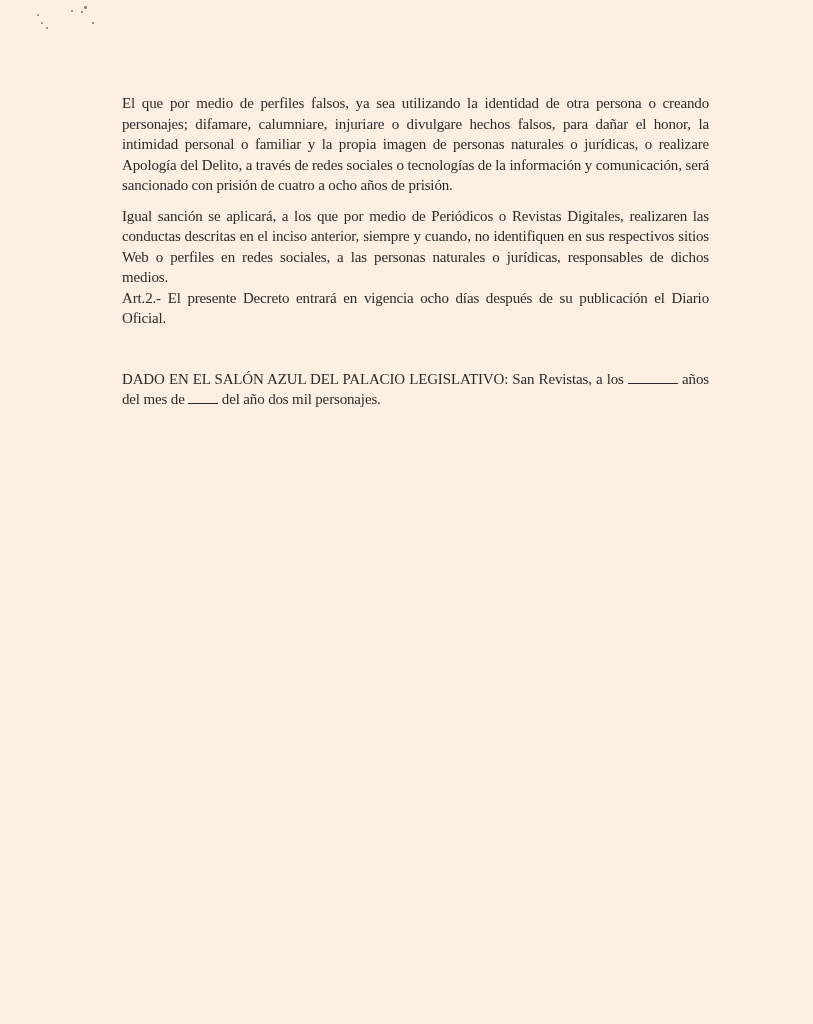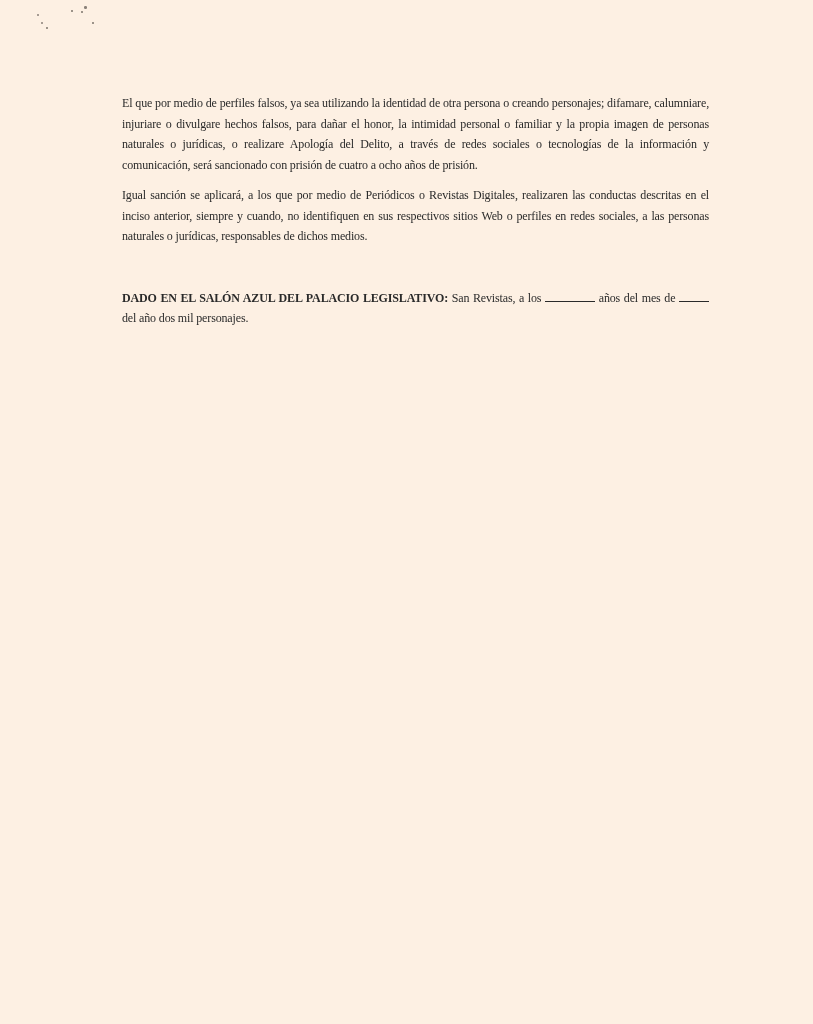--- a/index.html
+++ b/index.html
@@ -27,30 +27,30 @@
       background: #8a8178;
     }
     .page {
       position: absolute;
       left: 122px;
       top: 93px;
       width: 587px;
     }
     .para {
       margin: 0;
-      font-size: 12px;
+      font-size: 15px;
       line-height: 20.5px;
       text-align: justify;
       text-align-last: left;
       letter-spacing: -0.15px;
     }
     .p1 { margin-bottom: 10px; }
-    .p2 { margin-bottom: 40px; }
+    .p2 { }
     .p3 { margin-bottom: 40px; }
-    .bold { font-weight: bold; }
+    .bold { font-weight: normal; }
     .blank {
       display: inline-block;
       border-bottom: 1px solid #2a2a2a;
       height: 14px;
       vertical-align: baseline;
     }
     .blank-long { width: 50px; }
     .blank-short { width: 30px; }
   </style>
 </head>
@@ -62,16 +62,17 @@
   <span class="speck" style="left:46px;top:27px;width:1.5px;height:1.5px;"></span>
   <span class="speck" style="left:71px;top:10px;width:1.5px;height:1.5px;"></span>
   <span class="speck" style="left:81px;top:11px;width:1.5px;height:1.5px;"></span>
   <span class="speck" style="left:84px;top:6px;width:2.5px;height:2.5px;"></span>
   <span class="speck" style="left:92px;top:22px;width:1.5px;height:1.5px;"></span>
 </div>
 
 <main class="page">
   <p class="para p1">El que por medio de perfiles falsos, ya sea utilizando la identidad de otra persona o creando personajes; difamare, calumniare, injuriare o divulgare hechos falsos, para dañar el honor, la intimidad personal o familiar y la propia imagen de personas naturales o jurídicas, o realizare Apología del Delito, a través de redes sociales o tecnologías de la información y comunicación,  será sancionado con prisión de cuatro a ocho años de prisión.</p>
   <p class="para p2">Igual sanción se aplicará, a los que por medio de Periódicos o Revistas Digitales, realizaren las conductas descritas en el inciso anterior, siempre y cuando, no identifiquen en sus respectivos sitios Web o perfiles en redes sociales, a las personas naturales o jurídicas, responsables de dichos medios.</p>
+  <p class="para p3">Art.2.- El presente Decreto entrará en vigencia ocho días después de su publicación el Diario Oficial.</p>
   <p class="para">
     <span class="bold">DADO EN EL SALÓN AZUL DEL PALACIO LEGISLATIVO:</span><span> San Revistas, a los </span><span class="blank blank-long"></span><span> años del mes de </span><span class="blank blank-short"></span><span> del año dos mil personajes.</span>
   </p>
 </main>
 
 </body></html>

